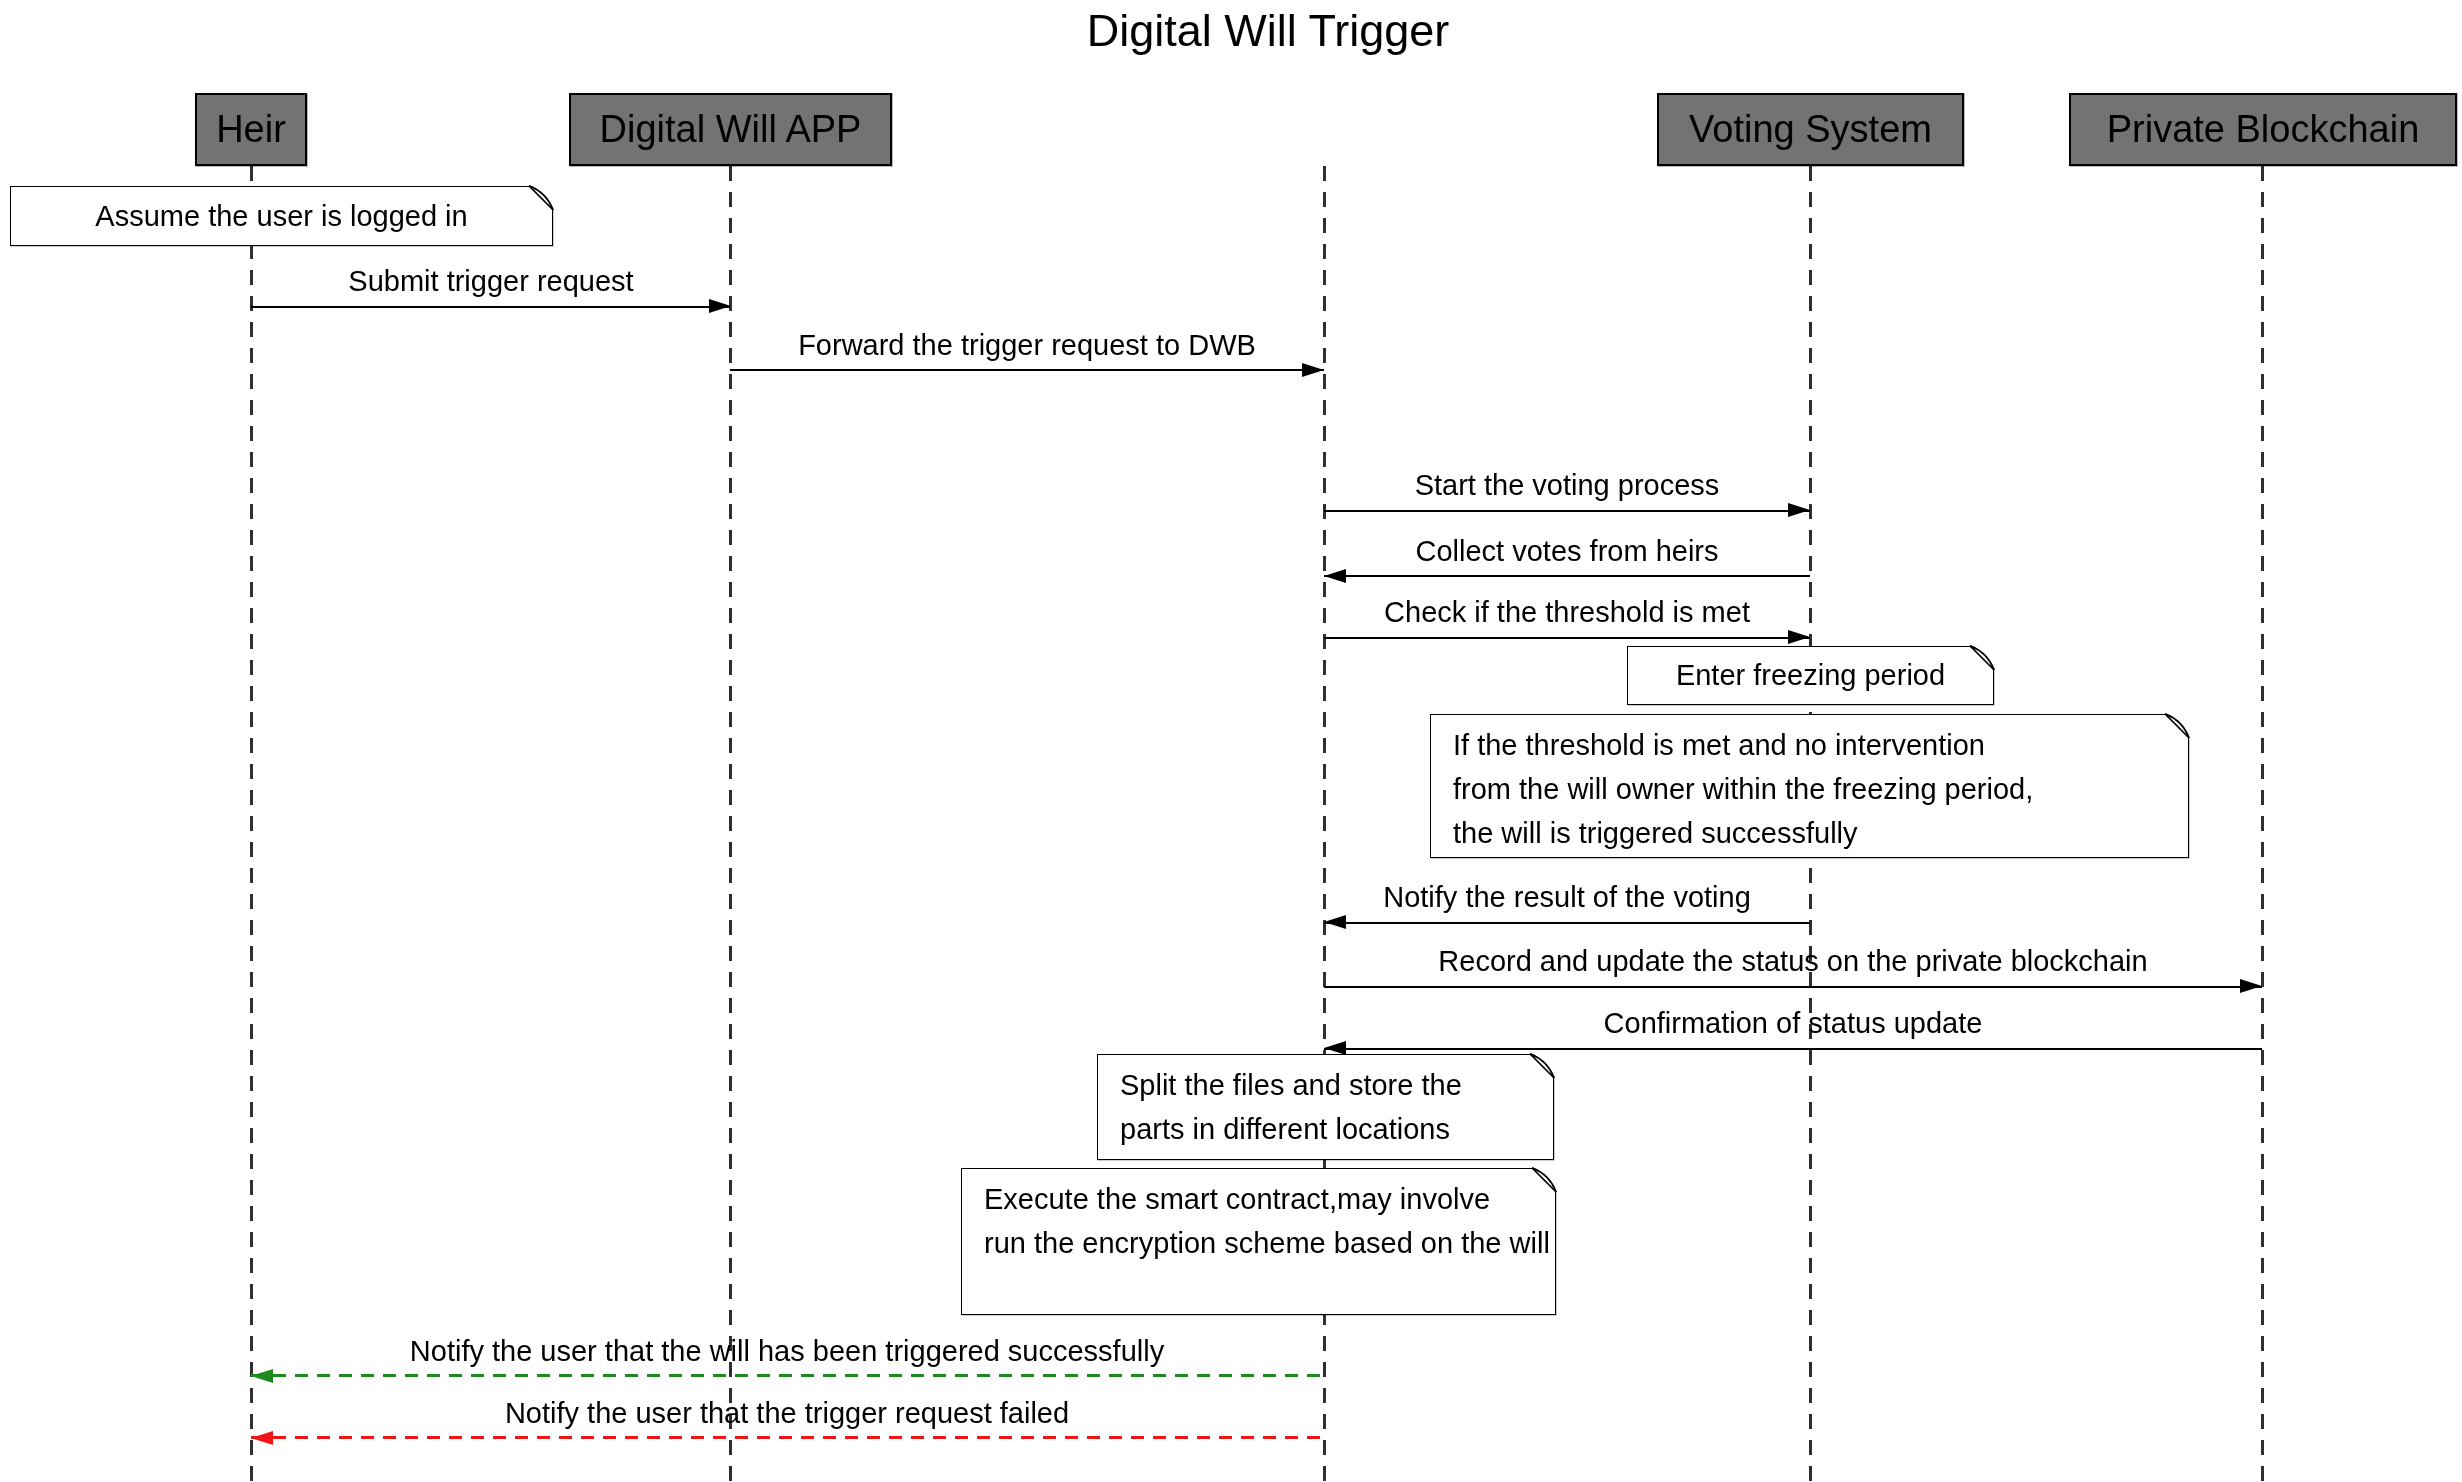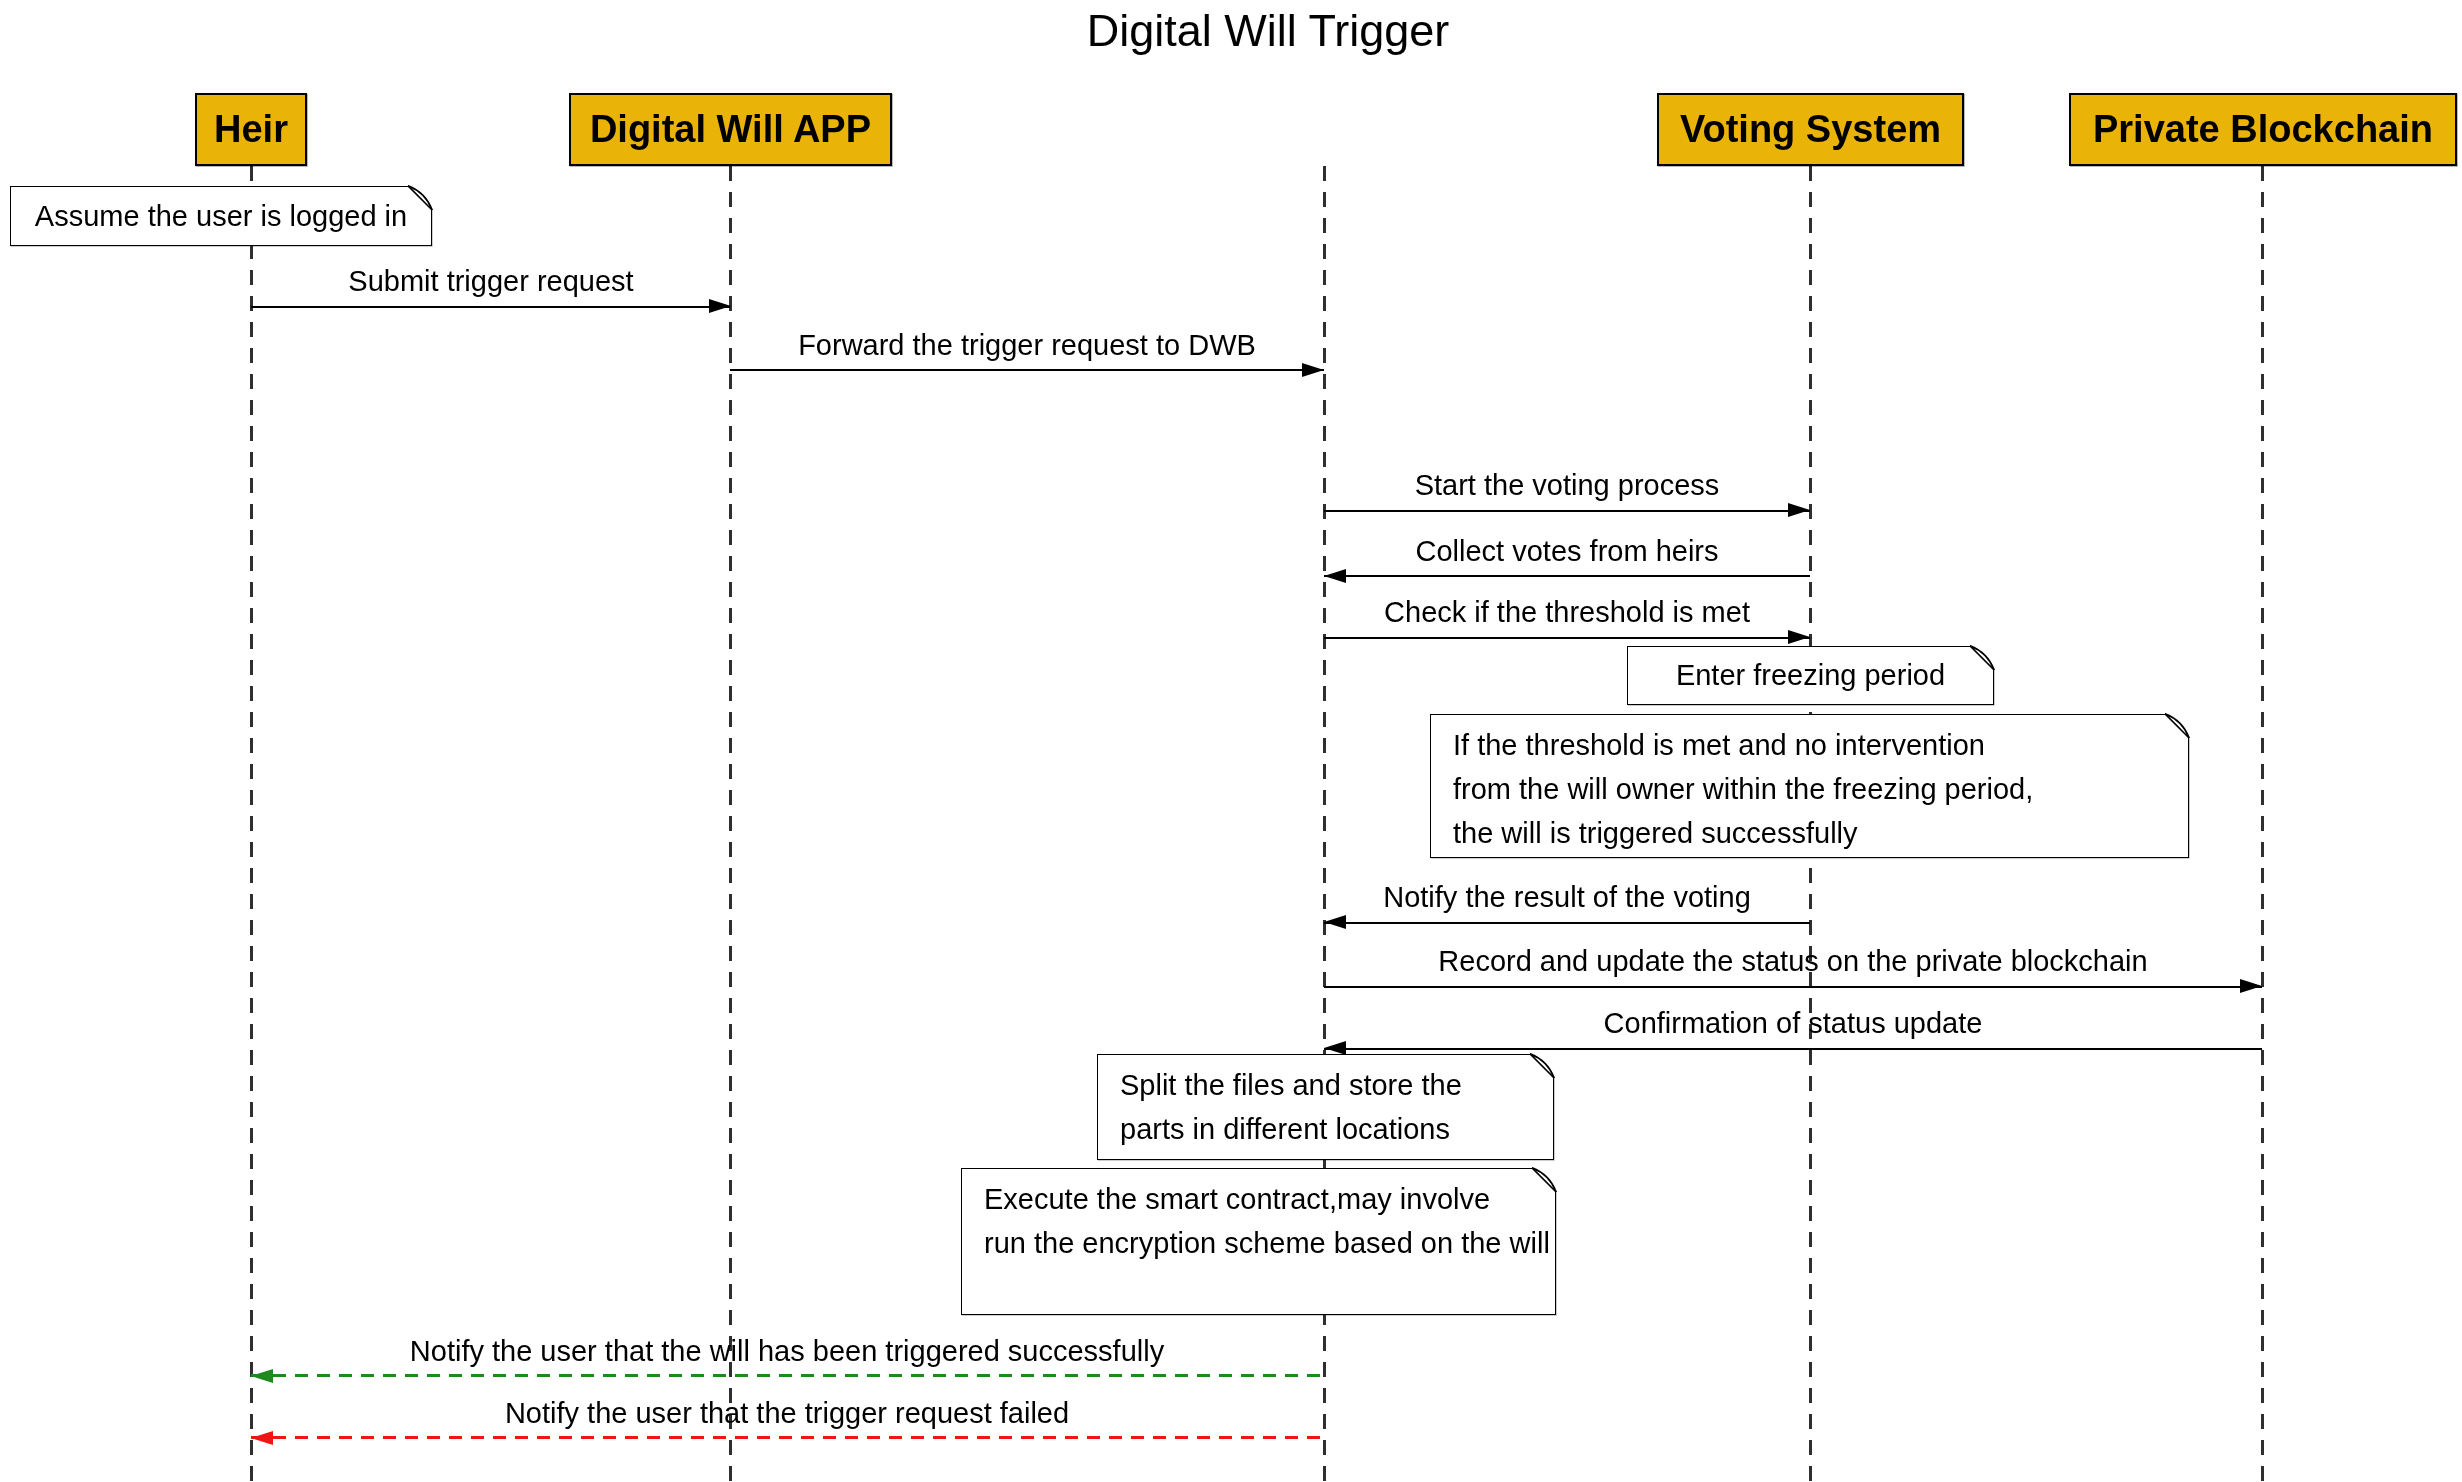--- a/index.html
+++ b/index.html
@@ -10,23 +10,23 @@
   .title{
     position:absolute;top:5px;left:1268px;transform:translateX(-50%);
     font-size:45px;white-space:nowrap;
   }
   .lifeline{
     position:absolute;top:166px;height:1317px;width:2.5px;
     background:repeating-linear-gradient(to bottom,#2f2f2f 0 15px,transparent 15px 26px);
   }
   .participant{
     position:absolute;top:93px;height:73px;box-sizing:border-box;
-    background:#eab308;border:2.5px solid #000;
+    background:#737373;border:2.5px solid #000;
     display:flex;align-items:center;justify-content:center;
-    font-size:38px;font-weight:bold;white-space:nowrap;
+    font-size:38px;font-weight:normal;white-space:nowrap;
     box-shadow:0.8px 0.8px 0 rgba(0,0,0,0.35);
   }
   .msg-text{
     position:absolute;transform:translateX(-50%);
     font-size:29px;line-height:37px;white-space:nowrap;
   }
   .msg-line{position:absolute;height:1.7px;background:#000;}
   .msg-line.dashed-green{height:3.4px;background:repeating-linear-gradient(to right,#1e8a1e 0 12.6px,transparent 12.6px 22px);}
   .msg-line.dashed-red{height:3.4px;background:repeating-linear-gradient(to right,#f01414 0 12.6px,transparent 12.6px 22px);}
   .ah{position:absolute;width:0;height:0;}
@@ -54,21 +54,21 @@
   <div class="lifeline" style="left:729px"></div>
   <div class="lifeline" style="left:1323px"></div>
   <div class="lifeline" style="left:1809px"></div>
   <div class="lifeline" style="left:2261px"></div>
 
   <div class="participant" style="left:195px;width:112px">Heir</div>
   <div class="participant" style="left:569px;width:323px">Digital Will APP</div>
   <div class="participant" style="left:1657px;width:307px">Voting System</div>
   <div class="participant" style="left:2069px;width:388px">Private Blockchain</div>
 
-  <div class="note center" style="left:10px;top:186px;width:422px;height:60px">
+  <div class="note center" style="left:10px;top:186px;width:543px;height:60px">
     <span>Assume the user is logged in</span>
     <svg class="fold" viewBox="0 0 30 30">
         <polygon points="0,0 30,0 30,30" fill="#ffffff"></polygon>
         <path d="M0,1 L29,30" stroke="#000" stroke-width="2" fill="none"></path>
         <path d="M0,1 Q21,9 29,30" stroke="#000" stroke-width="2" fill="none"></path>
       </svg>
   </div>
 
   <div>
     <div class="msg-text" style="left:491px;top:263px">Submit trigger request</div>

